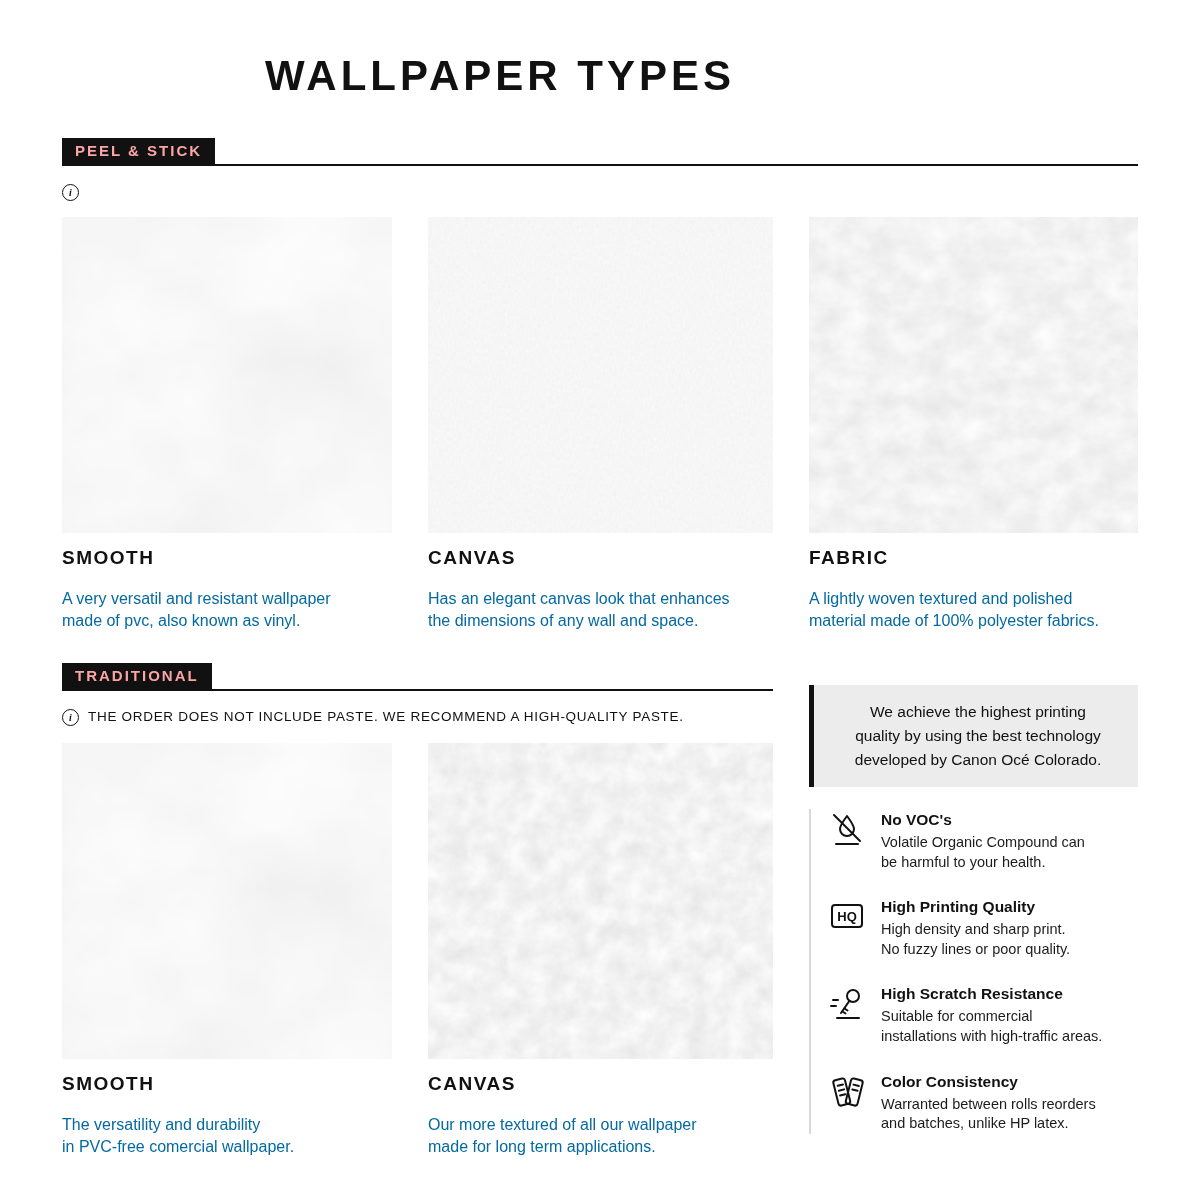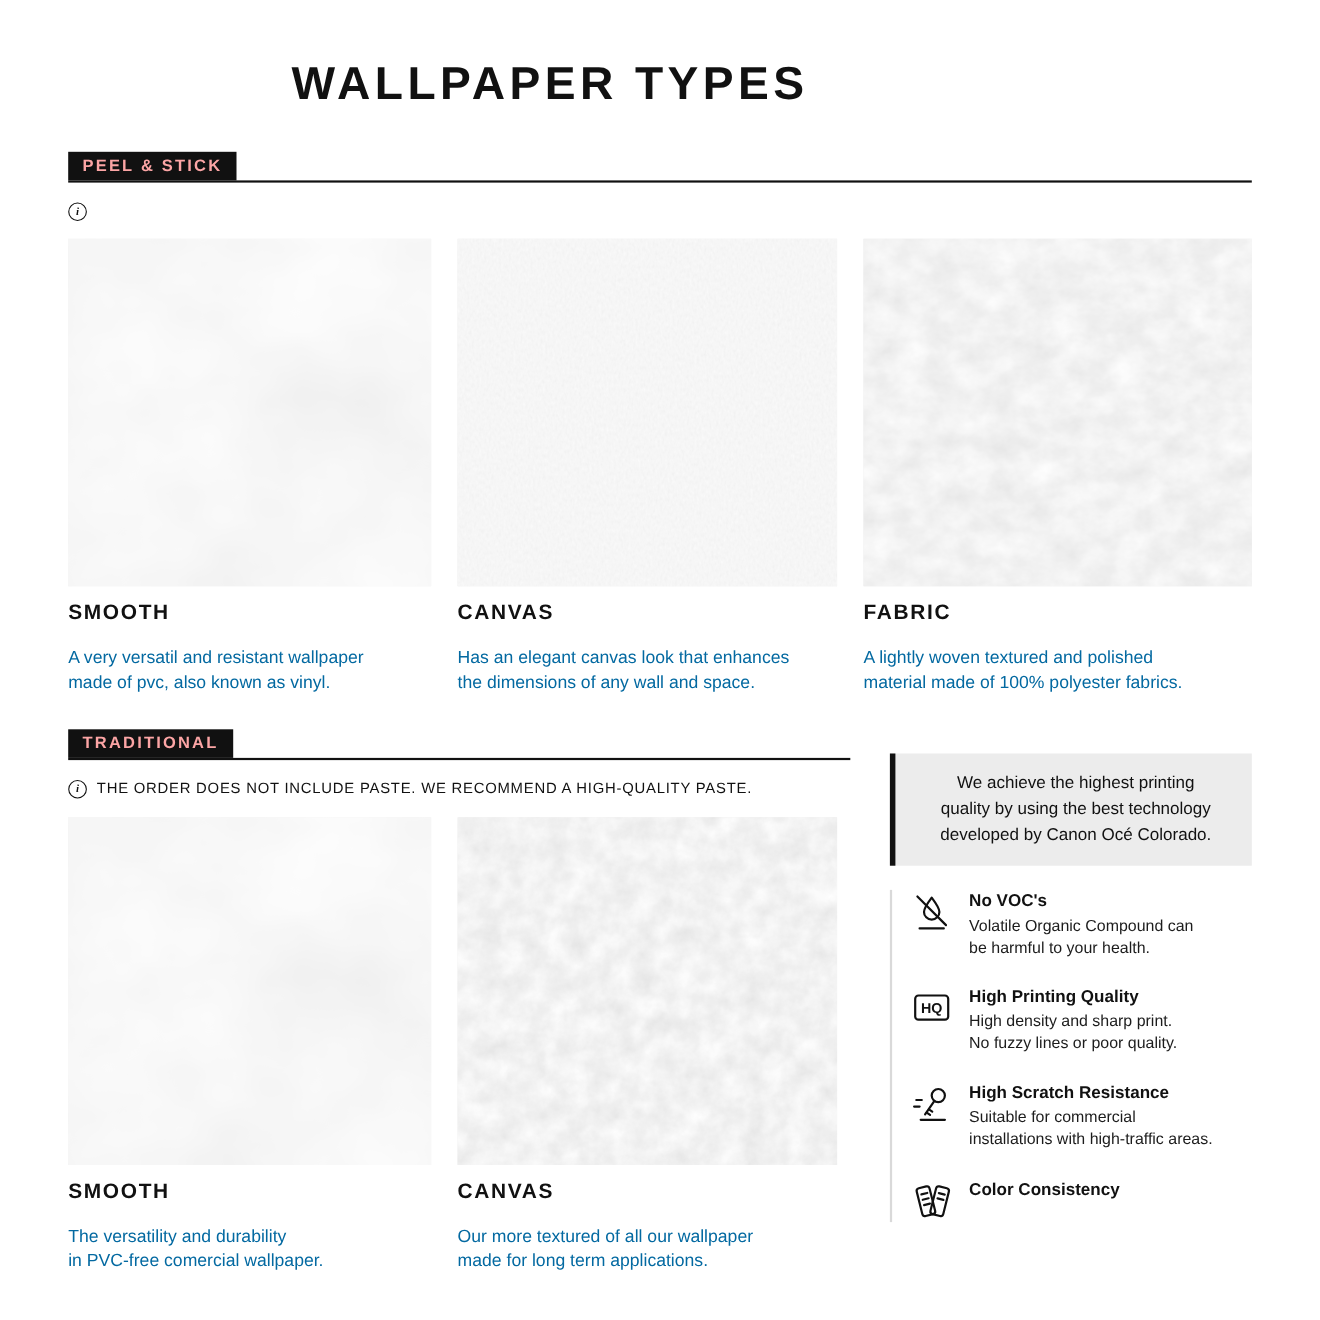--- a/index.html
+++ b/index.html
@@ -10,21 +10,21 @@
 
   .section-head{border-bottom:2px solid #111;display:flex;}
   .section-label{background:#111;color:#fca5a5;font-size:15px;font-weight:700;letter-spacing:2px;padding:4px 13px 5px;}
 
   .note{display:flex;gap:9px;margin-top:16px;align-items:flex-start;}
   .info-badge{flex:0 0 auto;width:15px;height:15px;border:1.5px solid #111;border-radius:50%;
     display:flex;align-items:center;justify-content:center;font-size:10px;font-weight:700;font-style:italic;
     font-family:"Liberation Serif","DejaVu Serif",serif;margin-top:2px;line-height:1;}
   .note-text{font-size:13.5px;letter-spacing:.7px;line-height:1.5;white-space:pre-line;max-width:640px;}
 
-  .swatch-grid{display:grid;gap:24px;margin-top:16px;}
+  .swatch-grid{display:grid;gap:36px;margin-top:16px;}
   .swatch-grid.three{grid-template-columns:330px 345px 1fr;}
   .swatch-grid.two{grid-template-columns:330px 345px;}
   figure.card{margin:0;}
   .swatch{height:316px;background:#f3f3f3;}
   .swatch svg{display:block;width:100%;height:100%;}
   .swatch-name{font-size:19px;font-weight:700;letter-spacing:1.5px;margin-top:14px;}
   .swatch-desc{font-size:16px;line-height:1.35;margin-top:19px;white-space:pre-line;color:#0369a1;}
 
   .bottom{display:flex;margin-top:32px;}
   .bottom-left{flex:0 0 711px;width:711px;}
@@ -263,20 +263,22 @@
               </g>
               <g transform="rotate(14 27 22)">
                 <rect class="icon-line" x="21" y="8" width="12" height="26" rx="2.5"></rect>
                 <path class="icon-line" d="M24.5 14h5.5"></path>
                 <path class="icon-line" d="M24.5 19h5.5"></path>
               </g>
             </svg>
           </span>
           <div>
             <div class="feature-title">Color Consistency</div>
+            <div class="feature-desc">Warranted between rolls reorders
+and batches, unlike HP latex.</div>
           </div>
         </div>
 
       </div>
     </aside>
 
   </section>
 </div>
 
 </body></html>

